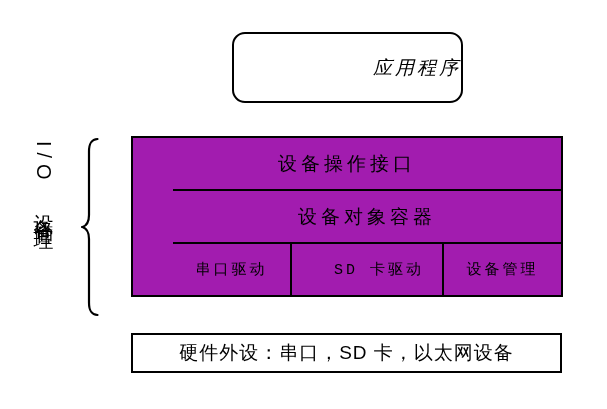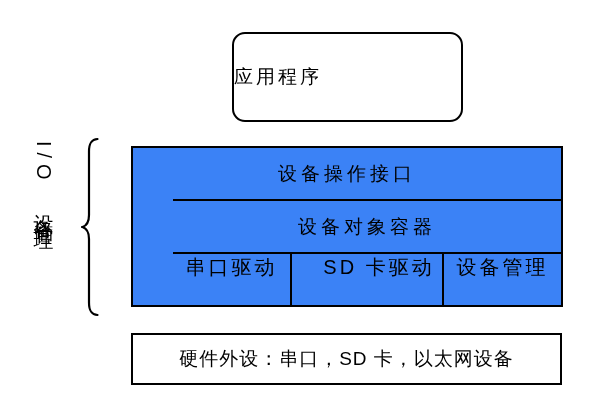--- a/index.html
+++ b/index.html
@@ -11,26 +11,26 @@
     color: #000000;
     font-family: "Liberation Sans", sans-serif;
     overflow: hidden;
   }
   .label { display: inline-block; white-space: nowrap; }
 
   
   .app-box {
     position: absolute;
     left: 232px; top: 32px;
-    width: 231px; height: 90px;
+    width: 231px; height: 71px;
     box-sizing: border-box;
     border: 2px solid #000;
     border-radius: 13px;
-    display: flex; align-items: center; justify-content: flex-start;
-    font-size: 19px; letter-spacing: 3px;
+    display: flex; align-items: center; justify-content: flex-end;
+    font-size: 19px; letter-spacing: 3px; font-style: italic;
   }
 
   
   .side-label {
     position: absolute;
     left: 26px; top: 141px;
     width: 36px; height: 160px;
     writing-mode: vertical-rl;
     text-orientation: mixed;
     font-size: 20px;
@@ -41,47 +41,48 @@
 
   
   .brace {
     position: absolute;
     left: 81px; top: 137px;
   }
 
   
   .stack {
     position: absolute;
-    left: 131px; top: 146px;
+    left: 131px; top: 136px;
     width: 432px;
     box-sizing: border-box;
     border: 2px solid #000;
-    background: #3b82f6;
+    background: #a21caf;
+    font-family: Liberation Mono, monospace;
   }
   .layer {
     height: 51px;
     display: flex; align-items: center; justify-content: center;
     font-size: 19px; letter-spacing: 4px;
   }
   .layer + .layer { border-top: 2px solid #000; margin-left: 40px; }
   .drivers { display: flex; align-items: stretch; justify-content: stretch; padding: 0; }
   .drivers .cell {
     flex: 1 1 0;
-    display: flex; align-items: flex-start; justify-content: center;
+    display: flex; align-items: center; justify-content: center;
     height: 51px;
-    font-size: 20px; letter-spacing: 3px;
+    font-size: 15px; letter-spacing: 3px;
   }
   .drivers .cell-mid { flex: 1.08 1 0; padding-left: 24px; }
   .drivers .cell + .cell { border-left: 2px solid #000; }
 
   
   .hw-box {
     position: absolute;
     left: 131px; top: 333px;
-    width: 431px; height: 52px;
+    width: 431px; height: 40px;
     box-sizing: border-box;
     border: 2px solid #000;
     display: flex; align-items: center; justify-content: center;
     font-size: 19px; letter-spacing: 1px;
   }
 </style>
 </head>
 <body>
 
 <div class="canvas">

